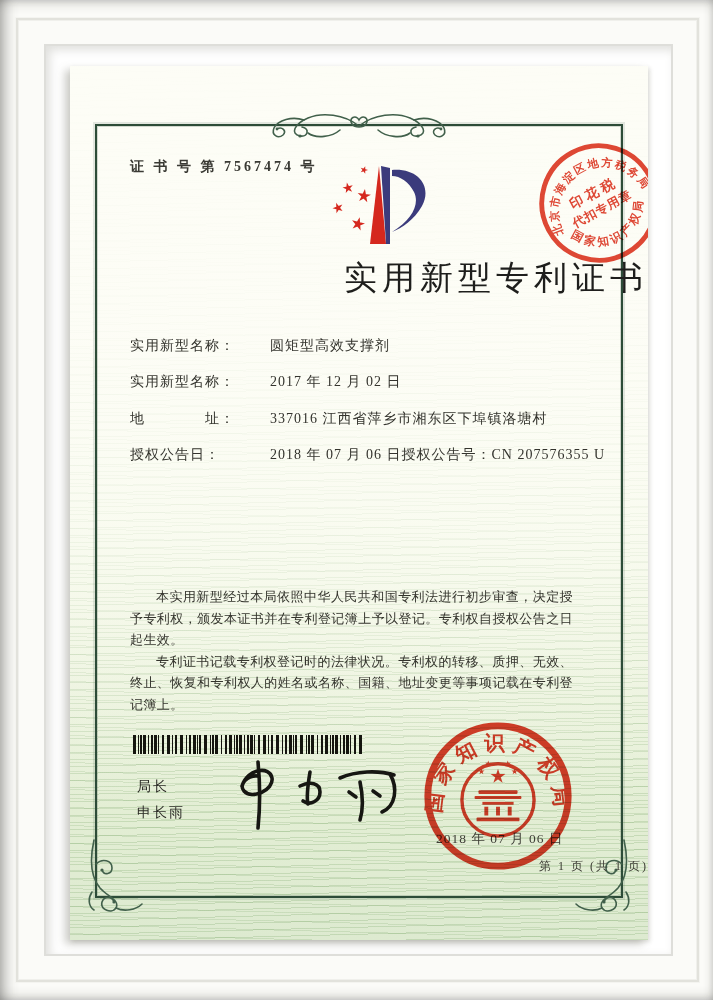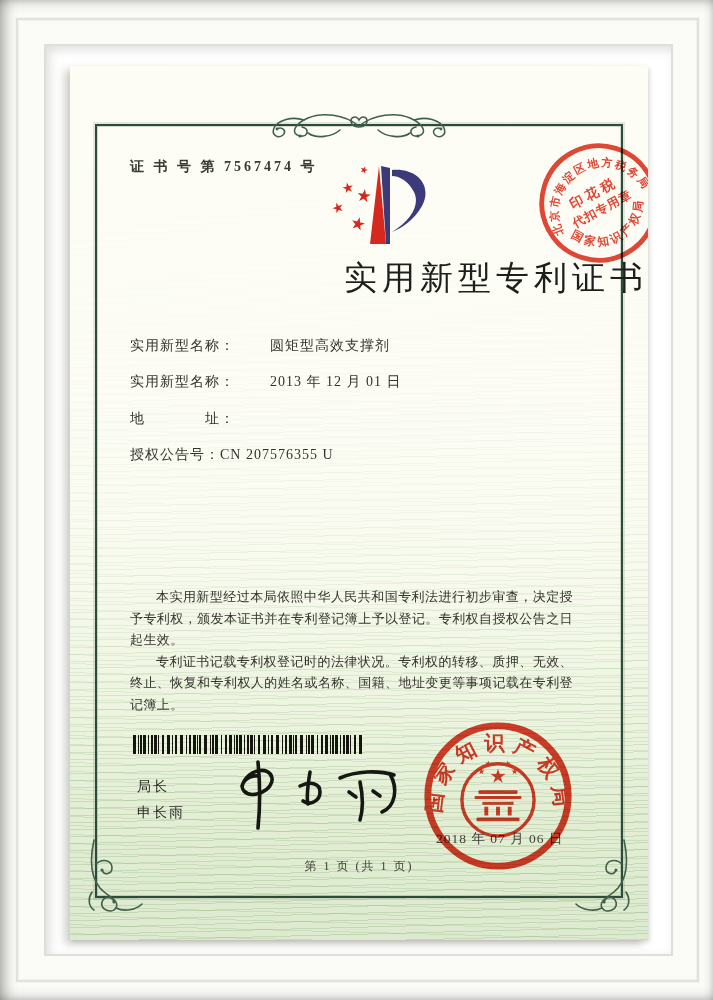--- a/index.html
+++ b/index.html
@@ -82,21 +82,21 @@
     position:absolute;left:63px;top:669px;width:312px;height:19px;font-size:0;
   }
   .barcode i{display:inline-block;height:100%;background:#15150f;}
   .signer-title{position:absolute;left:67px;top:712px;font-size:14px;letter-spacing:2px;color:#2b2b26;}
   .signer-name{position:absolute;left:67px;top:738px;font-size:14px;letter-spacing:2px;color:#2b2b26;}
   .signature{position:absolute;left:148px;top:692px;}
   .seal-date{
     position:absolute;left:366px;top:764px;font-size:13.5px;letter-spacing:1px;color:#3e3e36;white-space:pre;
   }
   .footer{
-    position:absolute;left:0;right:0;top:792px;text-align:center;
+    position:absolute;left:0;right:0;top:792px;text-align:right;
     font-size:12px;letter-spacing:2px;color:#3c3c34;
   }
   
   .seal-bottom{
     position:absolute;left:350px;top:652px;z-index:5;
     mix-blend-mode:multiply;opacity:.92;
   }
   .tax-stamp{
     position:absolute;left:466px;top:74px;z-index:5;
     transform:rotate(-28deg);mix-blend-mode:multiply;opacity:.88;
@@ -177,26 +177,31 @@
 
       <div class="title">实用新型专利证书</div>
 
       <div class="fields">
         <div class="frow">
           <span class="lbl">实用新型名称：</span>
           <span class="val">圆矩型高效支撑剂</span>
         </div>
         <div class="frow">
           <span class="lbl">实用新型名称：</span>
-          <span class="val">2013 年 12 月 01 日</span>
+          <span class="val">2017 年 12 月 02 日</span>
         </div>
         <div class="frow">
           <span class="lbl">地　　　　址：</span>
+          <span class="val">337016 江西省萍乡市湘东区下埠镇洛塘村</span>
         </div>
         <div class="frow dual">
+          <span class="pair1">
+            <span class="lbl">授权公告日：</span>
+            <span class="val">2018 年 07 月 06 日</span>
+          </span>
           <span class="pair2">
             <span class="lbl" style="min-width:0">授权公告号：</span>
             <span class="val">CN 207576355 U</span>
           </span>
         </div>
       </div>
 
       <div class="paras">
         <p>本实用新型经过本局依照中华人民共和国专利法进行初步审查，决定授予专利权，颁发本证书并在专利登记簿上予以登记。专利权自授权公告之日起生效。</p>
         <p>专利证书记载专利权登记时的法律状况。专利权的转移、质押、无效、终止、恢复和专利权人的姓名或名称、国籍、地址变更等事项记载在专利登记簿上。</p>

